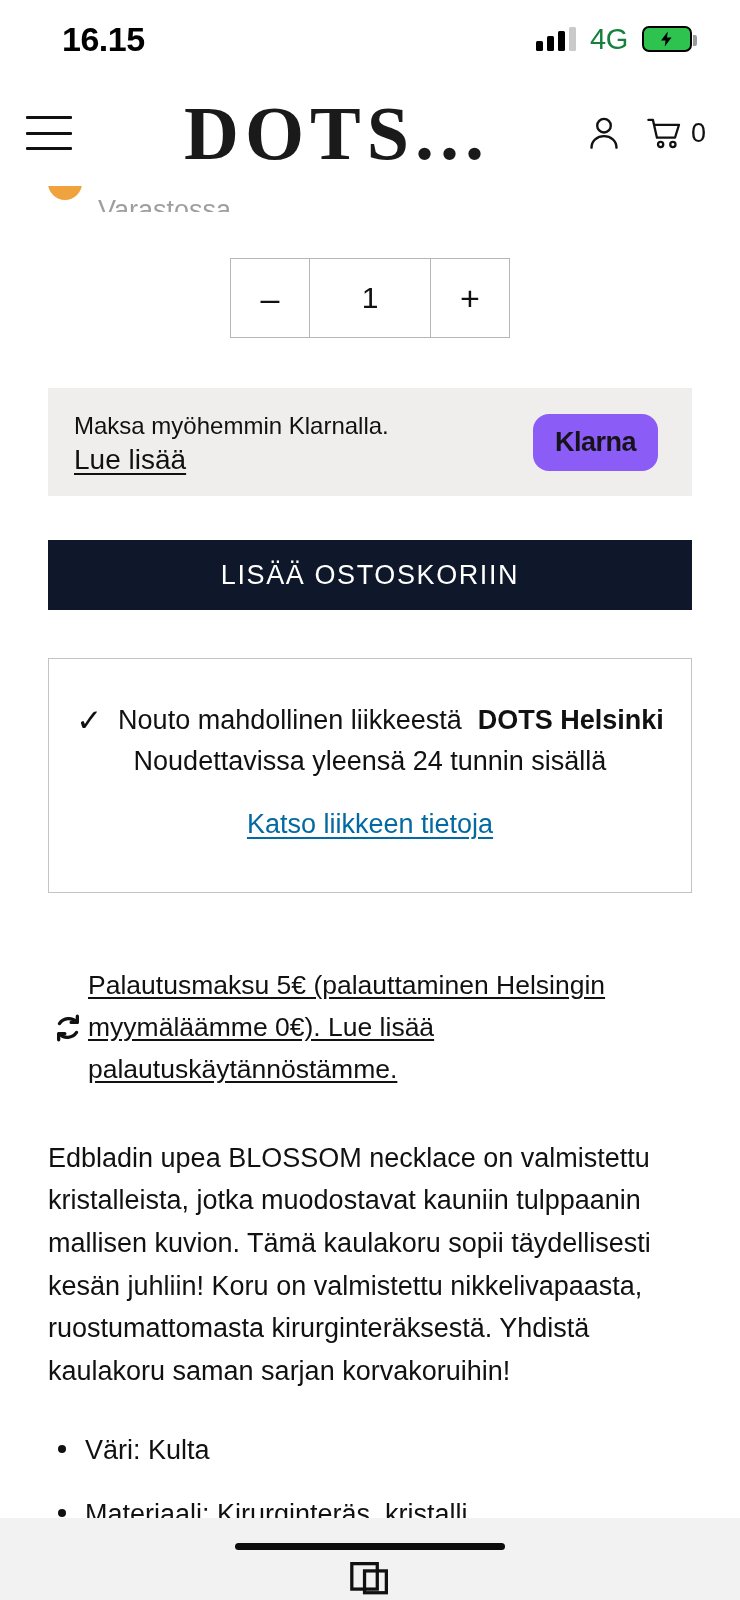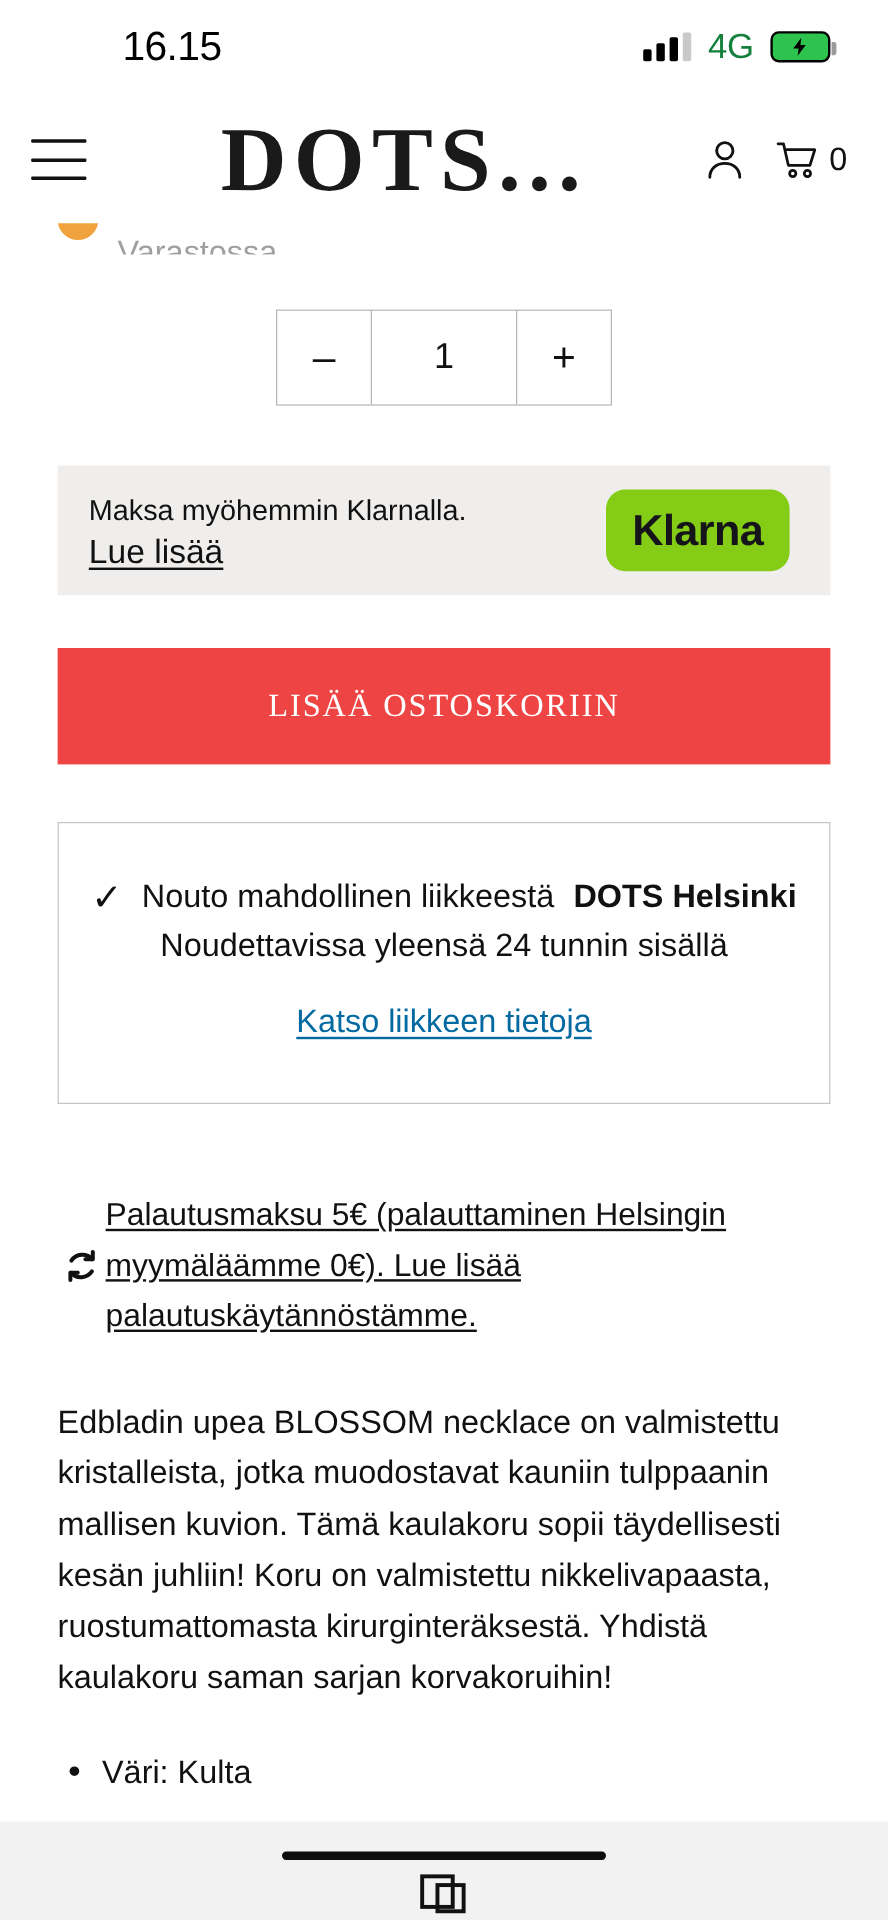--- a/index.html
+++ b/index.html
@@ -11,23 +11,22 @@
   }
   body { position:relative; overflow:hidden; }
 
   
   .statusbar {
     height:78px;
     display:flex; align-items:center; justify-content:space-between;
     padding:0 48px 0 62px;
   }
   .status-time {
-    font-size:34px; font-weight:400; color:#000;
+    font-size:34px; font-weight:700; color:#000;
     letter-spacing:-0.5px;
-    margin-left:40px;
   }
   .status-right { display:flex; align-items:center; gap:14px; }
   .signal { display:flex; align-items:flex-end; gap:4px; height:24px; }
   .signal i { display:block; width:7px; background:#000; border-radius:1.5px; }
   .signal i:nth-child(1){ height:10px; }
   .signal i:nth-child(2){ height:15px; }
   .signal i:nth-child(3){ height:20px; }
   .signal i:nth-child(4){ height:24px; background:#c9c9c9; }
   .net { font-size:29px; font-weight:400; color:#15803d; letter-spacing:-0.3px; }
   .battery {
@@ -99,34 +98,34 @@
     height:108px;
     display:flex; align-items:center; justify-content:space-between;
     padding:0 34px 0 26px;
   }
   .klarna-text { font-size:24px; color:#111; line-height:1.48; }
   .klarna-link {
     display:inline-block; font-size:28px; color:#111;
     text-decoration:underline; text-underline-offset:4px;
   }
   .klarna-badge {
-    background:#84cc16; color:#15141a;
-    font-size:36px; font-weight:700;
+    background:#8b5cf6; color:#15141a;
+    font-size:27px; font-weight:700;
     padding:13px 22px; border-radius:16px;
     letter-spacing:-0.5px;
   }
 
   
   .atc {
     margin-top:44px;
-    width:100%; height:97px;
-    background:#ef4444; color:#fff;
+    width:100%; height:70px;
+    background:#0f172a; color:#fff;
     font-size:27px; letter-spacing:1.6px;
     display:flex; align-items:center; justify-content:center;
-    border:none; cursor:pointer;font-family:Liberation Serif, serif;
+    border:none; cursor:pointer;
   }
 
   
   .pickup {
     margin-top:48px;
     border:1px solid #c4c4c4;
     padding:46px 20px 52px;
     text-align:center;
   }
   .pickup-line1 {

